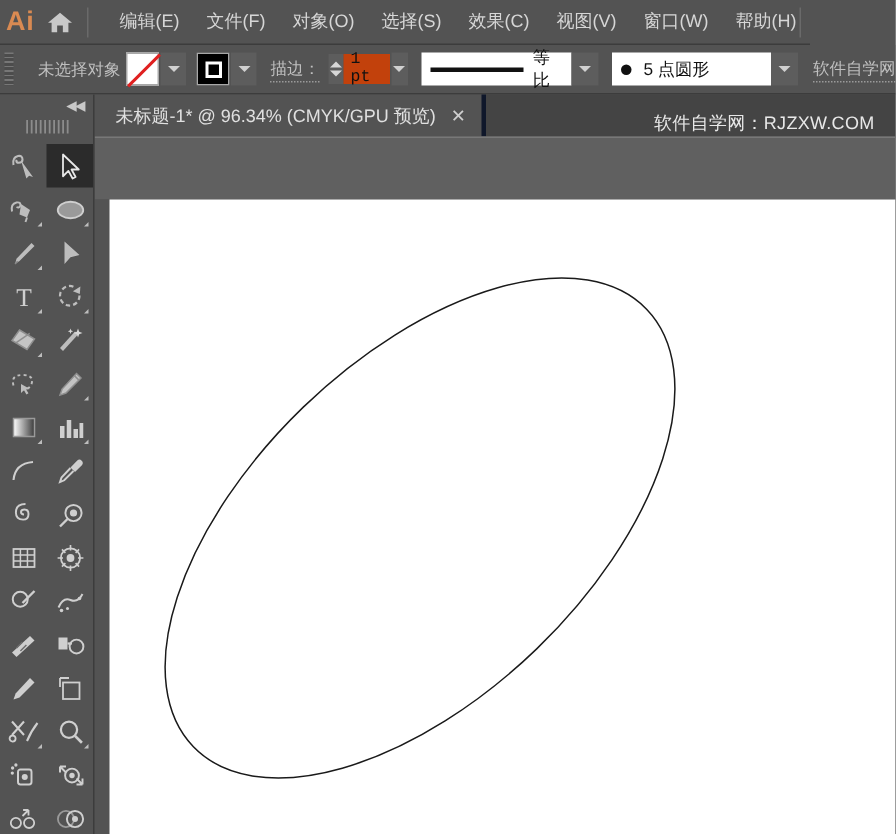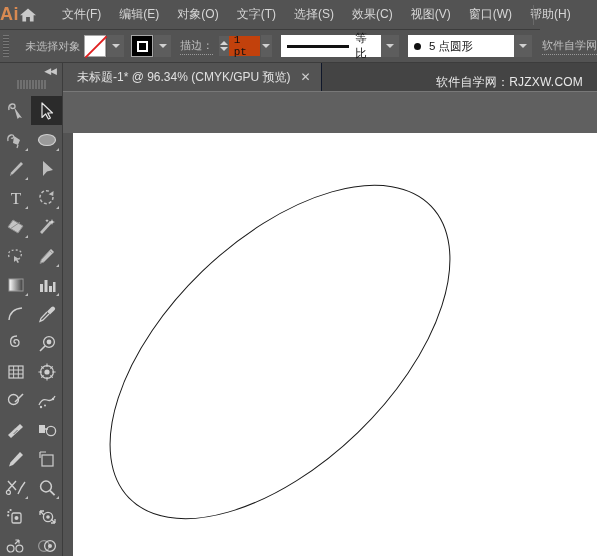--- a/index.html
+++ b/index.html
@@ -122,21 +122,21 @@
 
   
   .tabbar {
     position: absolute; left: 63px; top: 63px; width: 534px; height: 28px;
     background: #444; display: flex; align-items: flex-end;
   }
   .doc-tab {
     height: 28px; background: #535353;
     display: flex; align-items: center; gap: 10px;
     padding: 0 10px 0 14px; color: #e0e0e0; font-size: 12px;
-    border-right: 1px solid #0f172a;
+    border-right: 3px solid #0f172a;
   }
   .tab-close { color: #cfcfcf; font-size: 12px; line-height: 1; }
   .watermark {
     margin-left: auto; color: #e8e8e8; font-size: 12px;
     padding-right: 14px; letter-spacing: 0.2px;
   }
 
   
   .doc-strip {
     position: absolute; left: 63px; top: 91px; width: 534px; height: 42px;
@@ -192,24 +192,23 @@
 
   <div class="menubar">
     <div class="ai-logo">Ai</div>
     <div class="home-btn">
       <svg width="18" height="16" viewBox="0 0 18 16">
         <path d="M9 1.5 L17 8.2 L14.6 8.2 L14.6 14.5 L10.9 14.5 L10.9 10 L7.1 10 L7.1 14.5 L3.4 14.5 L3.4 8.2 L1 8.2 Z" fill="#c9c9c9"></path>
       </svg>
     </div>
     <div class="vsep"></div>
     <div class="menu-items">
+      <div class="menu-item">编辑(E)</div>
       <div class="menu-item">文件(F)</div>
-      <div class="menu-item">编辑(E)</div>
       <div class="menu-item">对象(O)</div>
-      <div class="menu-item">文字(T)</div>
       <div class="menu-item">选择(S)</div>
       <div class="menu-item">效果(C)</div>
       <div class="menu-item">视图(V)</div>
       <div class="menu-item">窗口(W)</div>
       <div class="menu-item">帮助(H)</div>
     </div>
     <div class="menubar-right-sep"></div>
   </div>
 
   <div class="controlbar">

